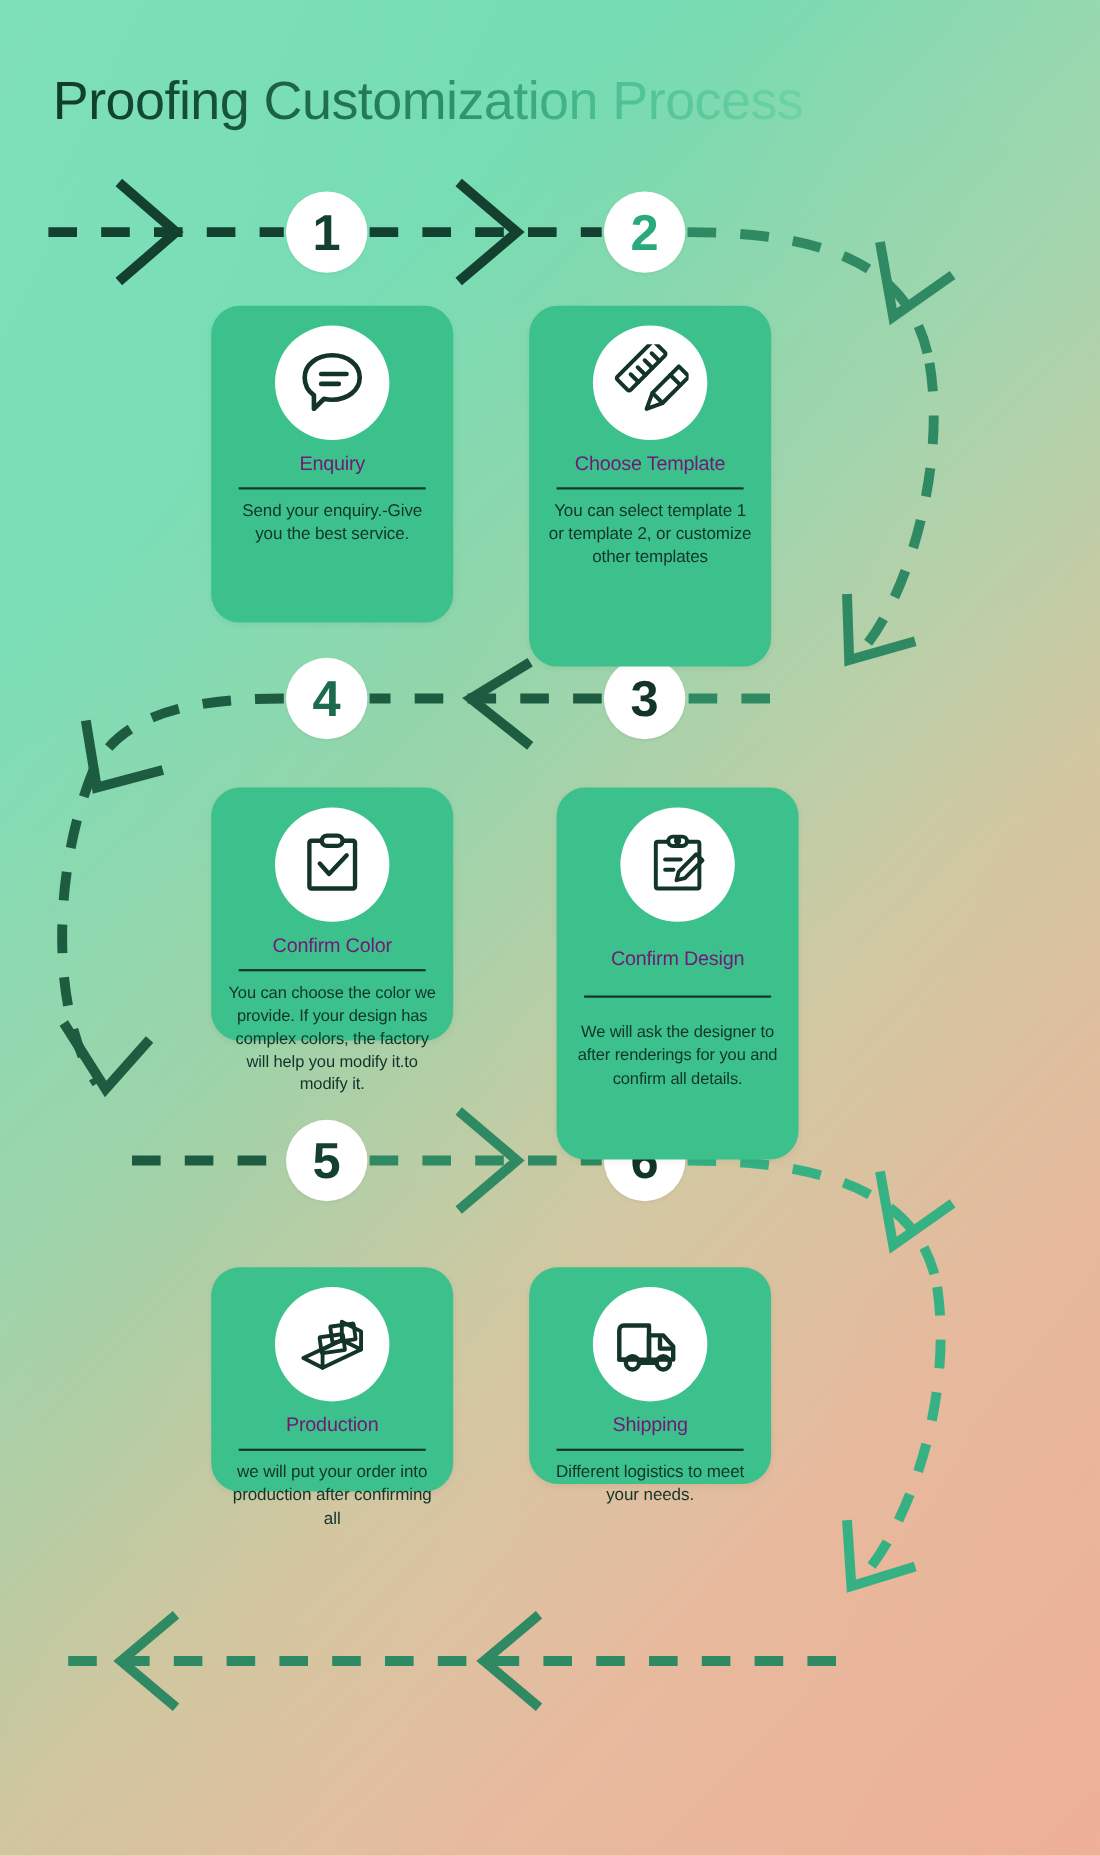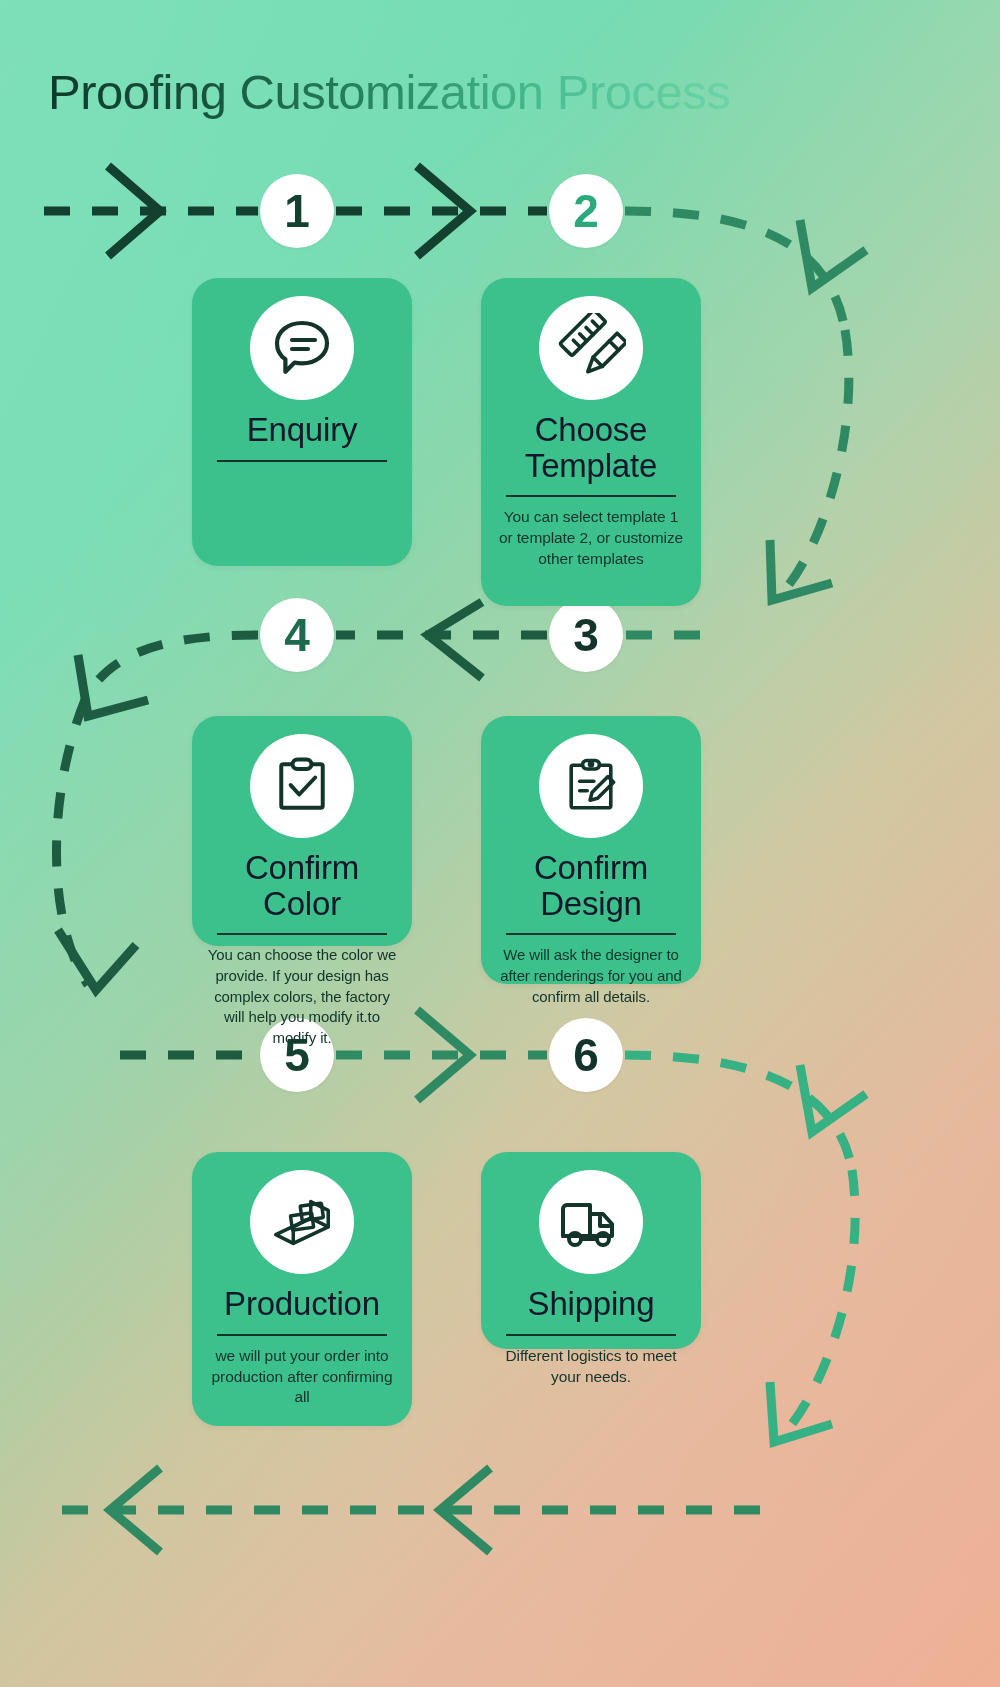--- a/index.html
+++ b/index.html
@@ -55,38 +55,38 @@
     display:flex;flex-direction:column;align-items:center;
     padding:18px 14px 16px;box-sizing:border-box;
     box-shadow:0 2px 6px rgba(0,0,0,0.05);
   }
   .iconwrap{
     width:104px;height:104px;border-radius:50%;background:#ffffff;
     display:flex;align-items:center;justify-content:center;flex:0 0 auto;
   }
   .iconwrap svg{display:block;}
   .card-title{
-    margin-top:12px;color:#0f172a;font-size:33px;line-height:1.08;
+    margin-top:12px;color:#701a75;font-size:18px;line-height:1.08;
     text-align:center;letter-spacing:-0.2px;
   }
   .rule{
     width:170px;height:2px;background:#12342a;margin:12px 0 10px;flex:0 0 auto;
   }
   .card-body{
     color:#12342a;font-size:15.5px;line-height:1.35;text-align:center;
     letter-spacing:-0.1px;
   }
   .card.narrowbody .card-body{font-size:15px;line-height:1.38;}
 
   
   #card-1{left:192px;top:278px;height:288px;}
   #card-2{left:481px;top:278px;height:328px;}
-  #card-3{left:481px;top:716px;height:268px;}
+  #card-3{left:506px;top:716px;height:338px;gap:12px;}
   #card-4{left:192px;top:716px;height:230px;}
-  #card-5{left:192px;top:1152px;height:274px;border-radius:26px;}
+  #card-5{left:192px;top:1152px;height:204px;border-radius:26px;}
   #card-6{left:481px;top:1152px;height:197px;}
 
   
   #num-1{left:260px;top:174px;color:#14402f;}
   #num-2{left:549px;top:174px;color:#2aa97a;}
   #num-3{left:549px;top:598px;color:#12342a;}
   #num-4{left:260px;top:598px;color:#1c6b4c;}
   #num-5{left:260px;top:1018px;color:#14402f;}
   #num-6{left:549px;top:1018px;color:#12342a;}
 </style>
@@ -152,20 +152,21 @@
   <div class="card" id="card-1">
     <div class="iconwrap">
       <svg width="70" height="70" viewBox="0 0 70 70" fill="none" stroke="#12342a" stroke-width="4.2" stroke-linecap="round" stroke-linejoin="round">
         <path d="M35 10c14 0 25 8.6 25 20.2S49 50.4 35 50.4c-2.6 0-5.1-.3-7.4-.9l-9.2 9.2V46.3C13 42.6 10 36.9 10 30.2 10 18.6 21 10 35 10z"></path>
         <line x1="25" y1="27" x2="48" y2="27"></line>
         <line x1="25" y1="36" x2="41" y2="36"></line>
       </svg>
     </div>
     <div class="card-title">Enquiry</div>
     <div class="rule"></div>
+    <div class="card-body">Send your enquiry.-Give you the best service.</div>
   </div>
 
   <div class="card" id="card-2">
     <div class="iconwrap">
       <svg width="70" height="70" viewBox="0 0 70 70" fill="none" stroke="#12342a" stroke-width="3.6" stroke-linecap="round" stroke-linejoin="round">
         <g transform="rotate(45 35 35)">
           <rect x="10" y="6" width="17" height="48" rx="2"></rect>
           <line x1="17" y1="15" x2="27" y2="15"></line>
           <line x1="17" y1="24" x2="27" y2="24"></line>
           <line x1="17" y1="33" x2="27" y2="33"></line>

